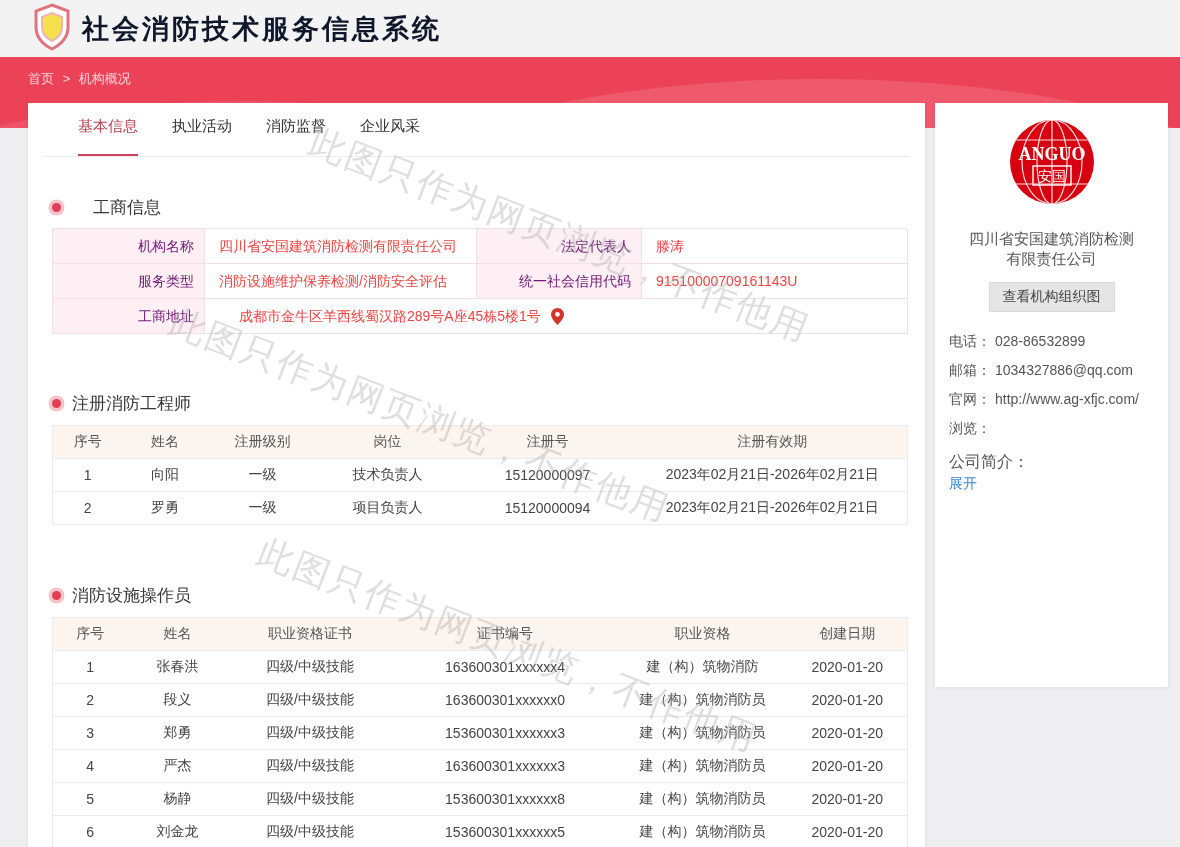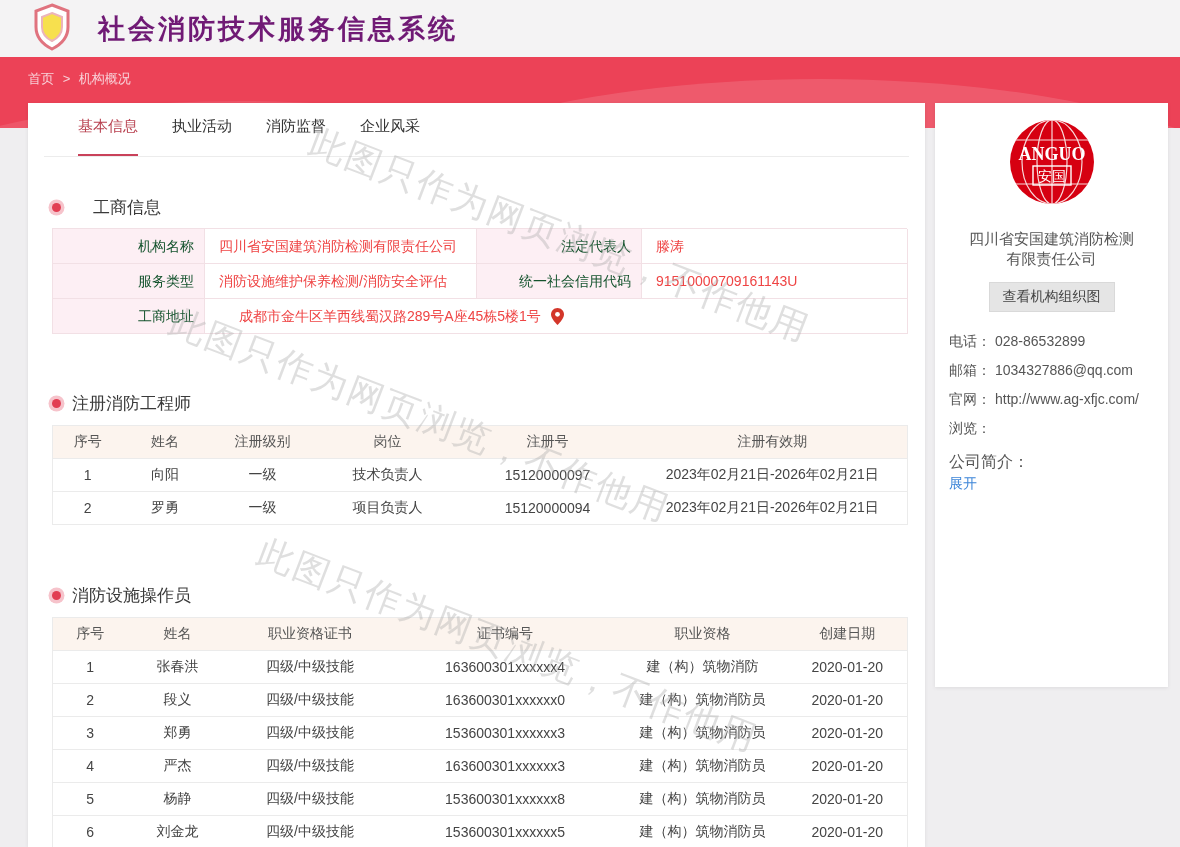--- a/index.html
+++ b/index.html
@@ -3,21 +3,21 @@
 <meta charset="utf-8">
 <style>
   * { margin:0; padding:0; box-sizing:border-box; }
   html,body { width:1180px; height:847px; overflow:hidden; }
   body { position:relative; background:#efeef0; font-family:"Liberation Sans","DejaVu Sans",sans-serif; }
 
   
   .header { position:absolute; left:0; top:0; width:1180px; height:57px; background:#f4f3f4;
             display:flex; align-items:center; padding-left:32px; gap:10px; }
   .app-title { font-family:"Liberation Serif","DejaVu Serif",serif; font-weight:700; font-size:27px;
-               color:#701a75; letter-spacing:3px;margin-left:16px; }
+               color:#0f172a; letter-spacing:3px; }
 
   
   .banner { position:absolute; left:0; top:57px; width:1180px; height:71px; background:#ec4257; overflow:hidden; z-index:1; }
   .wave1 { position:absolute; left:340px; top:22px; width:960px; height:300px; border-radius:50%;
            background:rgba(255,255,255,0.13); }
   .wave2 { position:absolute; left:-140px; top:44px; width:760px; height:220px; border-radius:50%;
            background:rgba(255,255,255,0.10); }
   .breadcrumb { position:absolute; left:28px; top:13px; font-size:13px; color:#f8d2d9; z-index:2; }
   .breadcrumb .bc-home { cursor:pointer; }
   .breadcrumb .bc-sep { margin:0 5px; }
@@ -35,21 +35,21 @@
 
   
   .section-title { display:flex; align-items:center; gap:11px; margin-left:24px; font-size:17px; color:#3a3a3a; }
   .st1 { margin-top:39px;gap:32px; } .st2 { margin-top:58px; } .st3 { margin-top:59px; }
   .dot { width:9px; height:9px; border-radius:50%; background:#e23d52; box-shadow:0 0 0 3.5px #f6c3cb; flex:none; }
 
   
   .biz-table { margin:9px 24px 0; width:855px; display:grid; grid-template-columns:152px 272px 165px 266px;
                border-top:1px solid #f2e0e5; border-left:1px solid #f2e0e5; font-size:14px; }
   .biz-cell { height:35px; line-height:34px; border-right:1px solid #f2e0e5; border-bottom:1px solid #f2e0e5; }
-  .biz-label { background:#fdeff4; text-align:right; padding-right:10px; color:#14532d; }
+  .biz-label { background:#fdeff4; text-align:right; padding-right:10px; color:#701a75; }
   .biz-value { padding-left:14px; color:#ef4444; white-space:nowrap; overflow:hidden; }
   .biz-span { grid-column:2 / 5;padding-left:34px; }
   .pin { vertical-align:-4px; margin-left:10px; cursor:pointer; }
 
   
   .data-table { margin:10px 24px 0; width:855px; border-collapse:collapse; font-size:14px;
                 border:1px solid #ebebeb; table-layout:fixed; }
   .data-table th { height:33px; background:#fcf4ee; font-weight:400; color:#555; text-align:center; }
   .data-table td { height:33px; color:#444; text-align:center; border-top:1px solid #ebebeb;
                    white-space:nowrap; overflow:hidden; }

